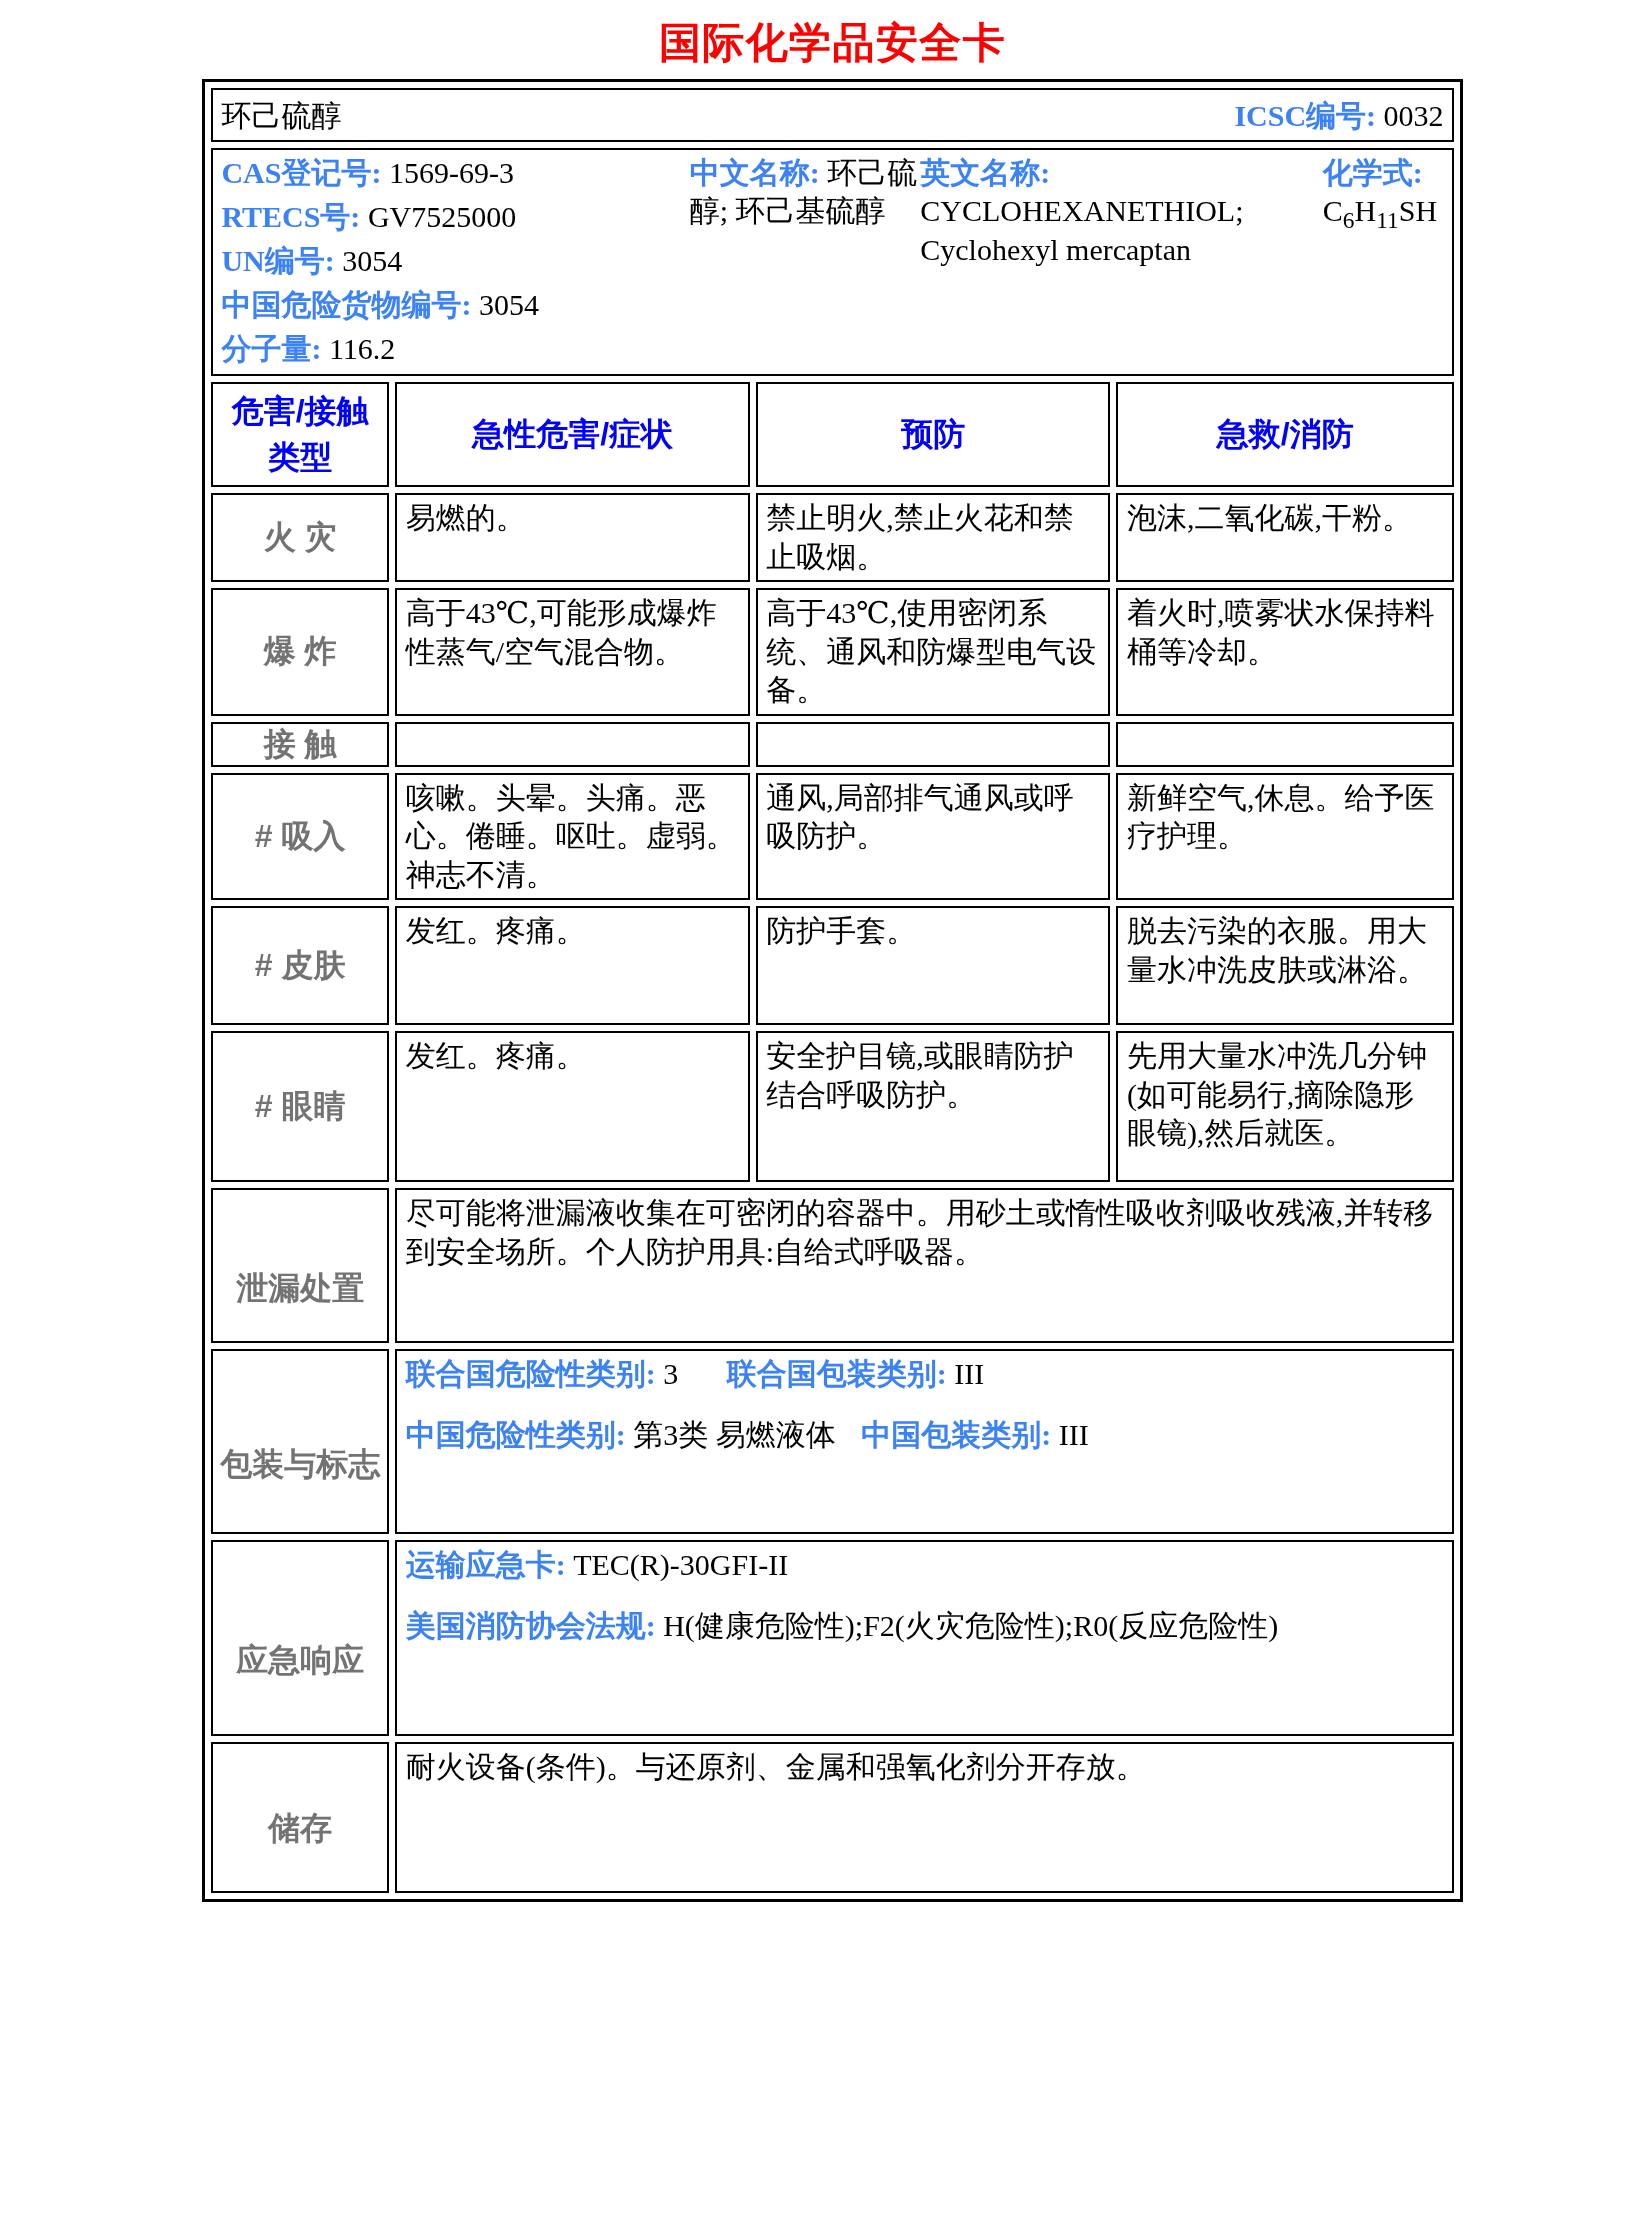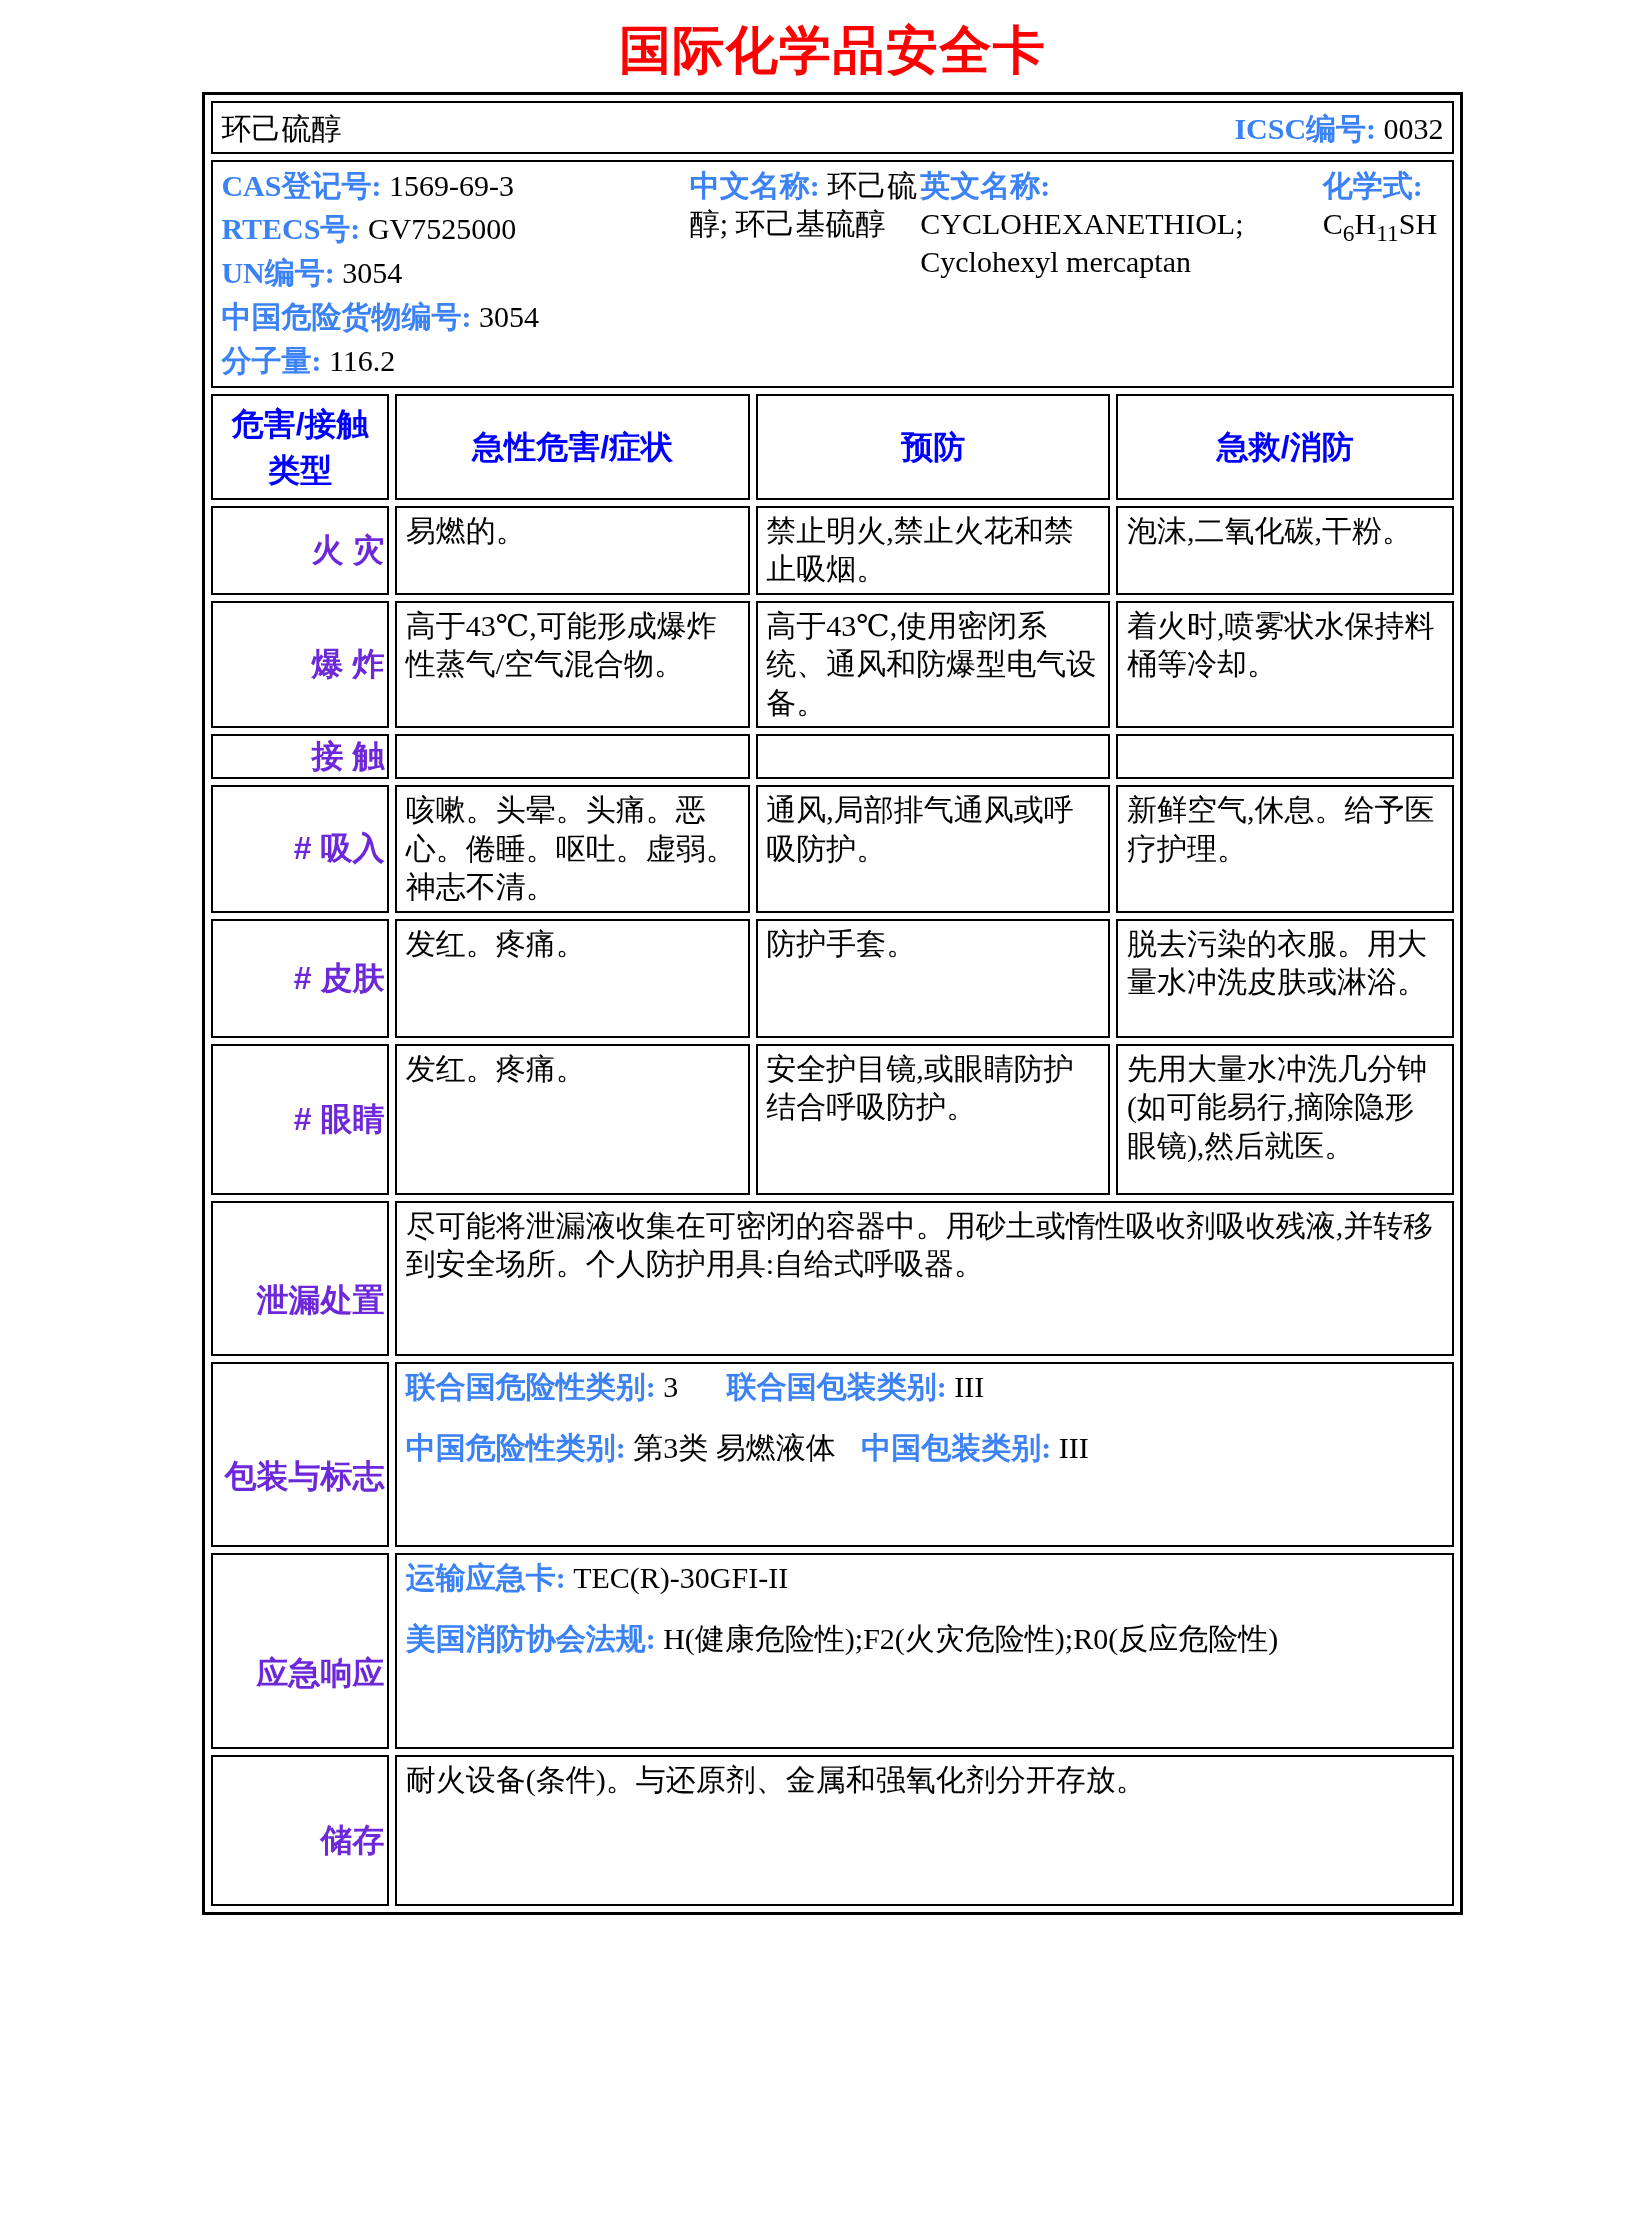--- a/index.html
+++ b/index.html
@@ -12,21 +12,21 @@
     height: 2239px;
     position: relative;
     font-family: "Liberation Serif", "DejaVu Serif", serif;
     color: #000000;
     -webkit-font-smoothing: antialiased;
   }
   .page-title {
     margin: 17px auto 0 202px;
     width: 1261px;
     text-align: center;
-    font-size: 52px;
+    font-size: 42px;
     font-weight: bold;
     color: #ff0000;
     font-family: "DejaVu Serif", "Liberation Serif", serif;
     letter-spacing: 1.4px;
     line-height: 1.25;
   }
   table.card {
     border-collapse: separate;
     border-spacing: 6.3px;
     border: 3.5px solid #000000;
@@ -58,24 +58,24 @@
     color: #0000ff;
     font-weight: bold;
     font-family: "Liberation Sans", sans-serif;
     text-align: center;
     vertical-align: middle;
     font-size: 32px;
     line-height: 1.45;
   }
   th.colhead.pre { white-space: pre-line; }
   th.rowlabel {
-    color: #6d28d9;
+    color: #737373;
     font-weight: bold;
     font-family: "Liberation Sans", sans-serif;
-    text-align: right;
+    text-align: center;
     vertical-align: middle;
     font-size: 32px;
     padding: 0 2.8px;
   }
   th.rowlabel.low { padding-top: 45px; }
   th.rowlabel.low-sm { padding-top: 21px; margin-left: 36px; }
 
   
   tr.r-name  > td { height: 53px; text-align: right;  }
   tr.r-info  > td { height: 228px; }

